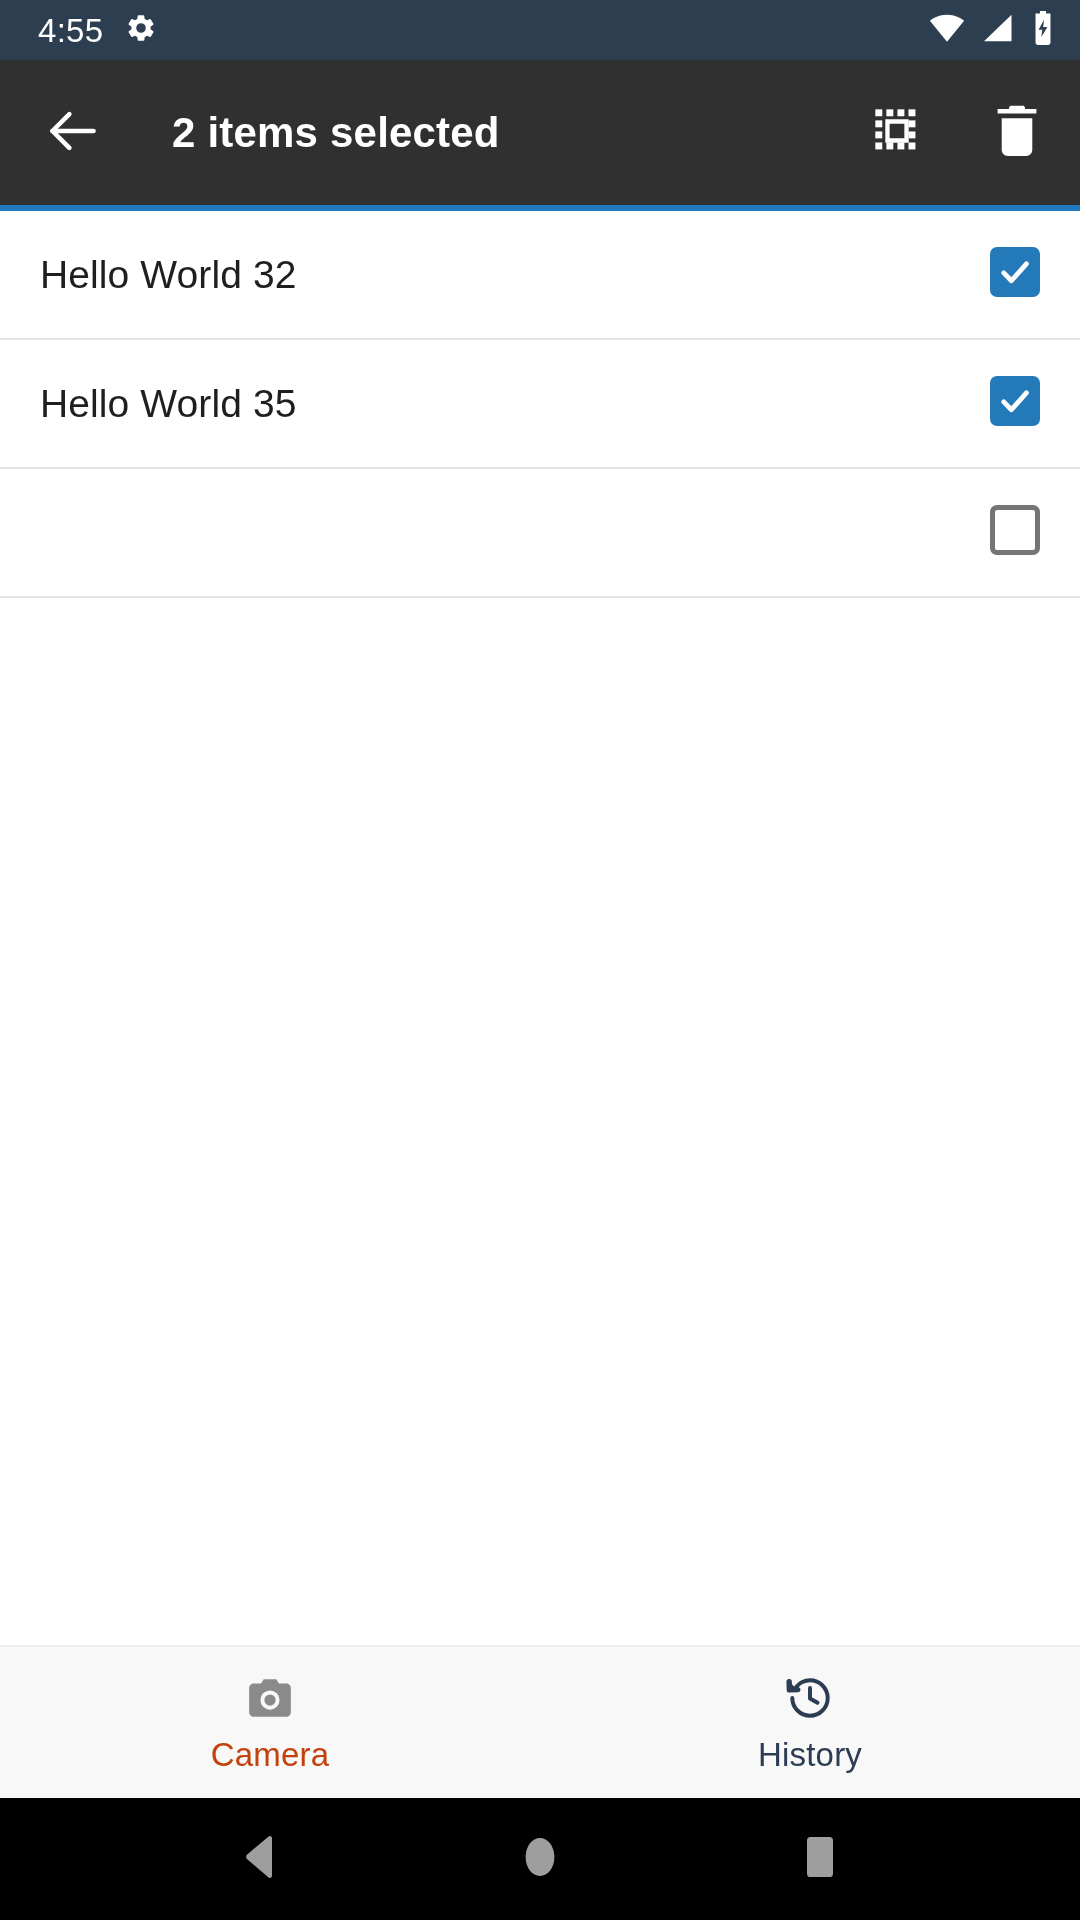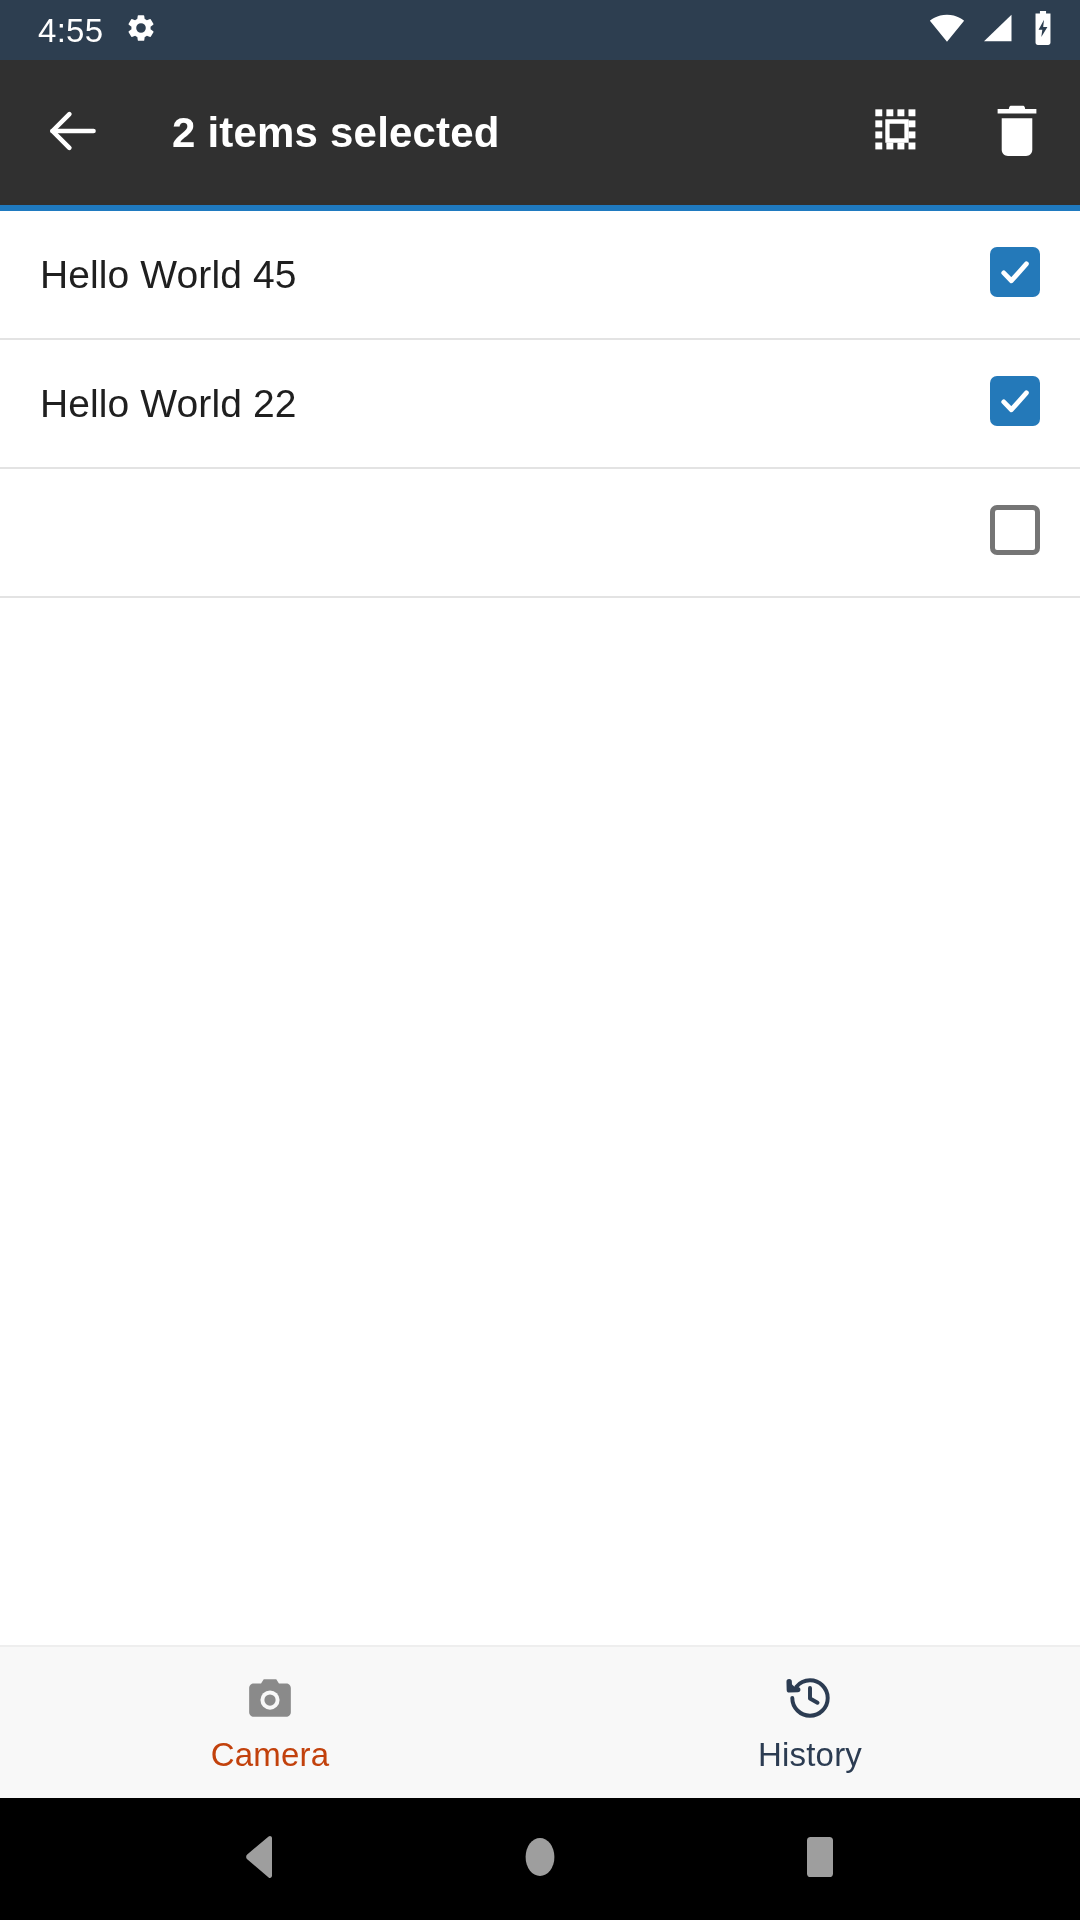--- a/index.html
+++ b/index.html
@@ -189,32 +189,32 @@
         </span>
       </div>
     </div>
   </div>
 
   <div id="accent-line"></div>
 
   <div id="item-list">
 
     <div class="list-row">
-      <span class="row-label">Hello World 45</span>
+      <span class="row-label">Hello World 32</span>
       <span class="row-checkbox">
         <span class="cb-box checked">
           <svg width="36" height="36" viewBox="0 0 24 24" fill="none" stroke="#ffffff" stroke-width="3.2" stroke-linecap="round" stroke-linejoin="round">
             <polyline points="4.5,12.6 9.6,17.8 19.6,6.6"></polyline>
           </svg>
         </span>
       </span>
     </div>
 
     <div class="list-row">
-      <span class="row-label">Hello World 22</span>
+      <span class="row-label">Hello World 35</span>
       <span class="row-checkbox">
         <span class="cb-box checked">
           <svg width="36" height="36" viewBox="0 0 24 24" fill="none" stroke="#ffffff" stroke-width="3.2" stroke-linecap="round" stroke-linejoin="round">
             <polyline points="4.5,12.6 9.6,17.8 19.6,6.6"></polyline>
           </svg>
         </span>
       </span>
     </div>
 
     <div class="list-row">

